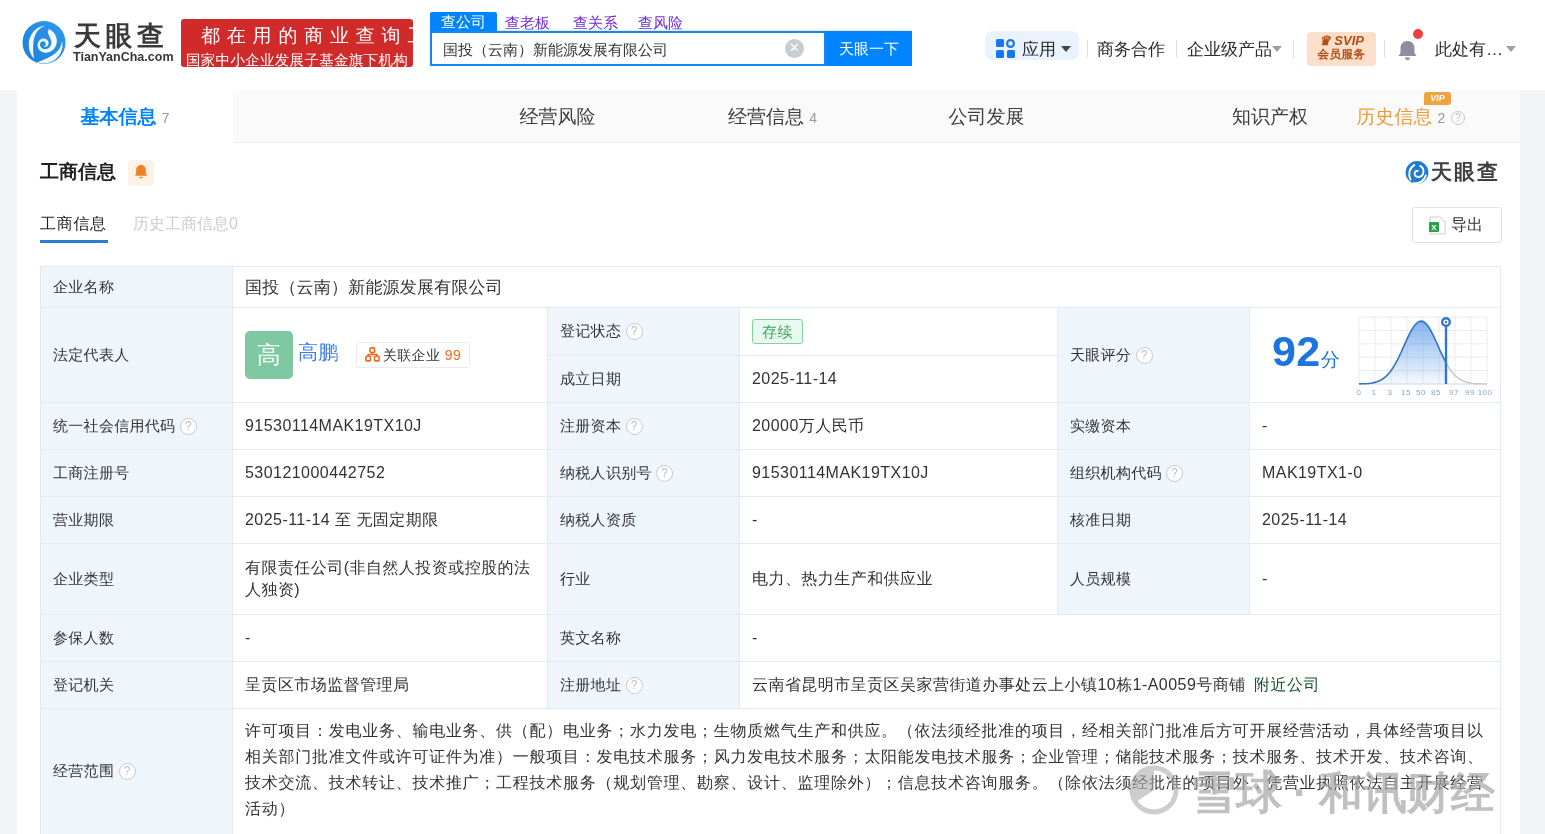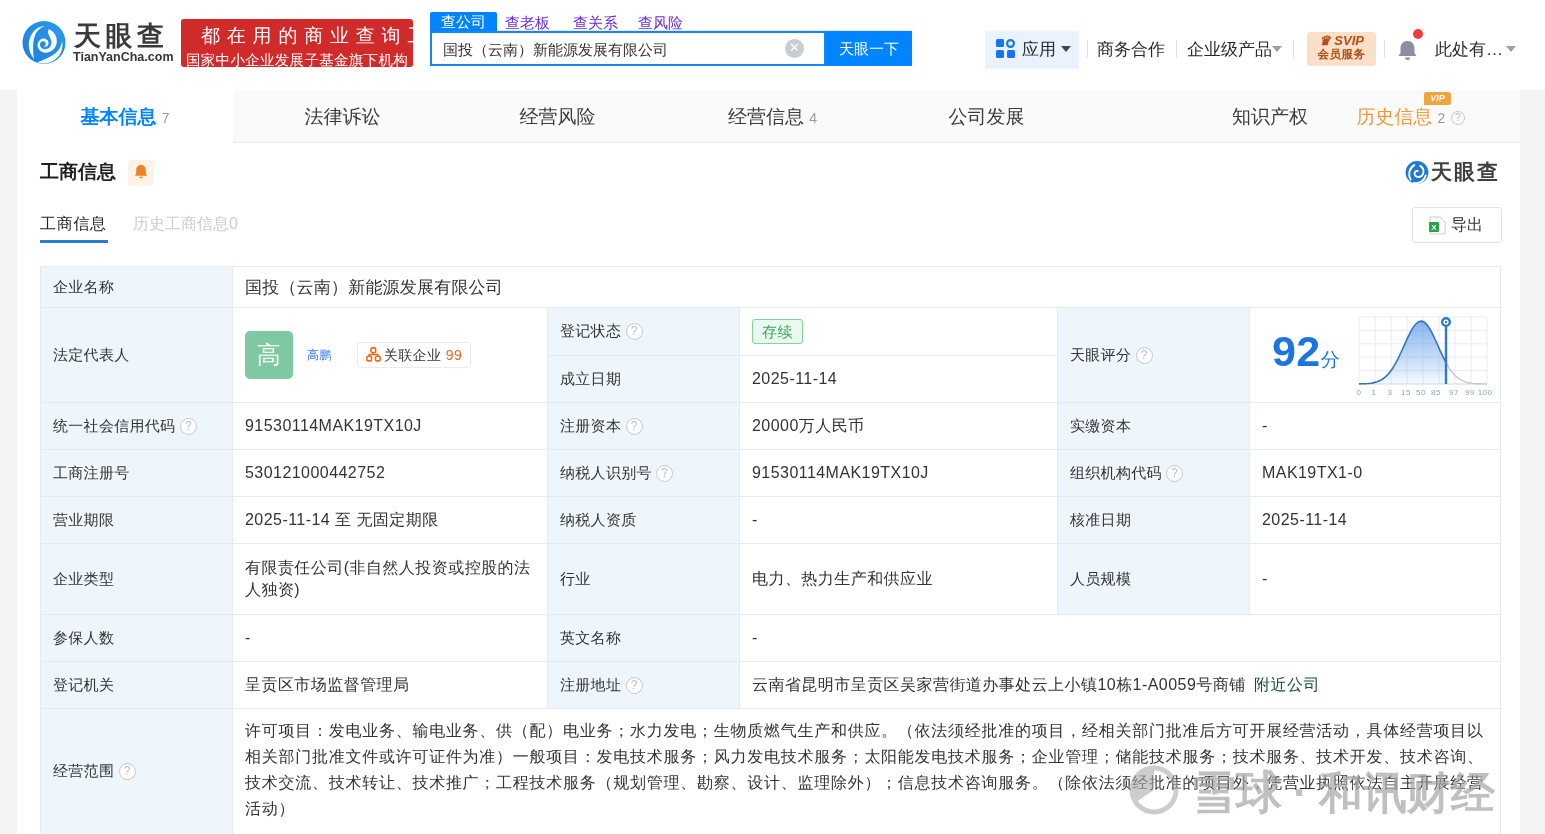--- a/index.html
+++ b/index.html
@@ -19,21 +19,21 @@
 
 #stabs { position:absolute; left:430px; top:12px; width:482px; height:19px; border-bottom:1px solid #e8e8e8;}
 #stab-active { position:absolute; left:430px; top:12px; width:67px; height:19px; background:#0084ff; color:#fff; font-size:15px; text-align:center; line-height:19px; border-radius:2px 2px 0 0;}
 .stab { position:absolute; top:13px; font-size:15px; color:#6d28d9; line-height:19px; }
 #searchbox { position:absolute; left:430px; top:31px; width:396px; height:35px; background:#fff; border:2px solid #1088f5; }
 #searchtext { position:absolute; left:11px; top:8px; font-size:15px; color:#333; }
 #clearbtn { position:absolute; left:353px; top:6px; width:19px; height:19px; background:#c8cdd3; border-radius:50%; color:#fff; font-size:13px; text-align:center; line-height:18px;}
 #searchbtn { position:absolute; left:826px; top:31px; width:86px; height:35px; background:#0084ff; color:#fff; font-size:15px; text-align:center; line-height:35px;}
 
 
-#appbox { position:absolute; left:985px; top:31px; width:94px; height:38px; background:#e9f2fd; border-radius:0;}
+#appbox { position:absolute; left:985px; top:31px; width:94px; height:29px; background:#e9f2fd; border-radius:8px;}
 #appbox .txt { position:absolute; left:37px; top:7px; font-size:17px; color:#2a2a2a;}
 .caret { display:inline-block; width:0; height:0; border-left:5px solid transparent; border-right:5px solid transparent; border-top:6px solid #454545; }
 .navtxt { position:absolute; top:38px; font-size:17px; color:#2a2a2a; }
 .navdiv { position:absolute; top:40px; width:1px; height:18px; background:#e0e0e0; }
 #svip { position:absolute; left:1307px; top:32px; width:69px; height:34px; background:#fbdfc8; border-radius:4px; text-align:center; color:#b05016;}
 #svip .s1 { font-size:13px; font-weight:bold; font-style:italic; margin-top:1px;}
 #svip .s2 { font-size:11.5px; font-weight:bold; margin-top:-1px; letter-spacing:0.5px;}
 #bellicon { position:absolute; left:1397px; top:40px; }
 #reddot { position:absolute; left:1413px; top:29px; width:10px; height:10px; background:#f03e3e; border-radius:50%; }
 
@@ -135,21 +135,20 @@
       <path d="M10.5 1 C6 1 3.5 4.5 3.5 8 L3.5 13 L1.5 16 L19.5 16 L17.5 13 L17.5 8 C17.5 4.5 15 1 10.5 1 Z" fill="#8a9099"></path>
       <path d="M8 17.5 a2.5 2.5 0 0 0 5 0 Z" fill="#8a9099"></path>
     </svg>
     <div id="reddot"></div>
     <div class="navtxt" style="left:1435px;">此处有…</div>
     <span class="caret" style="position:absolute;left:1506px;top:46px;border-top-color:#9aa0a6;"></span>
   </div>
 
   <div id="tabbar">
     <div id="tab-active">基本信息 <span class="cnt">7</span></div>
-    <div class="tab" style="left:218px;">法律诉讼</div>
     <div class="tab" style="left:433px;">经营风险</div>
     <div class="tab" style="left:648px;">经营信息 <span class="cnt">4</span></div>
     <div class="tab" style="left:862px;">公司发展</div>
     <div class="tab" style="left:1076px;text-align:right;">知识产权</div>
     <div class="tab" id="tab-hist" style="left:1286px;">历史信息 <span class="cnt">2</span> <span class="qmark" style="background:transparent;">?</span></div>
     <div id="vipbadge">VIP</div>
   </div>
 
   <div id="content">
     <div id="sec-title">工商信息</div>
@@ -189,22 +188,22 @@
       </colgroup>
     <tbody>
         <tr style="height:41px;">
       <td class="lb">企业名称</td>
       <td colspan="5" style="font-size:17px;letter-spacing:0.2px;">国投（云南）新能源发展有限公司</td>
     </tr>
     <tr style="height:48px;">
       <td class="lb" rowspan="2">法定代表人</td>
       <td rowspan="2">
         <span class="avatar">高</span>
-        <span class="bluelink" style="font-size:12px;margin-left:9px;">高鹏</span>
-        <span class="rel-badge" style="margin-left:20px;"><svg width="15" height="15" viewBox="0 0 15 15" style="vertical-align:-2px;margin-right:3px;">
+        <span class="bluelink" style="font-size:20px;margin-left:0;">高鹏</span>
+        <span class="rel-badge" style="margin-left:12px;"><svg width="15" height="15" viewBox="0 0 15 15" style="vertical-align:-2px;margin-right:3px;">
           <g fill="none" stroke="#f2691e" stroke-width="1.6">
             <rect x="5" y="0.9" width="4.6" height="4.6" rx="1"></rect>
             <rect x="0.9" y="9.3" width="4.6" height="4.6" rx="1"></rect>
             <rect x="9.5" y="9.3" width="4.6" height="4.6" rx="1"></rect>
             <path d="M7.3 5.5 V7.5 M3.2 9.3 V7.5 H11.8 V9.3"></path>
           </g>
               </svg>关联企业 <b>99</b></span>
       </td>
       <td class="lb">登记状态 <span class="qmark">?</span></td>
       <td><span class="tag-green">存续</span></td>

